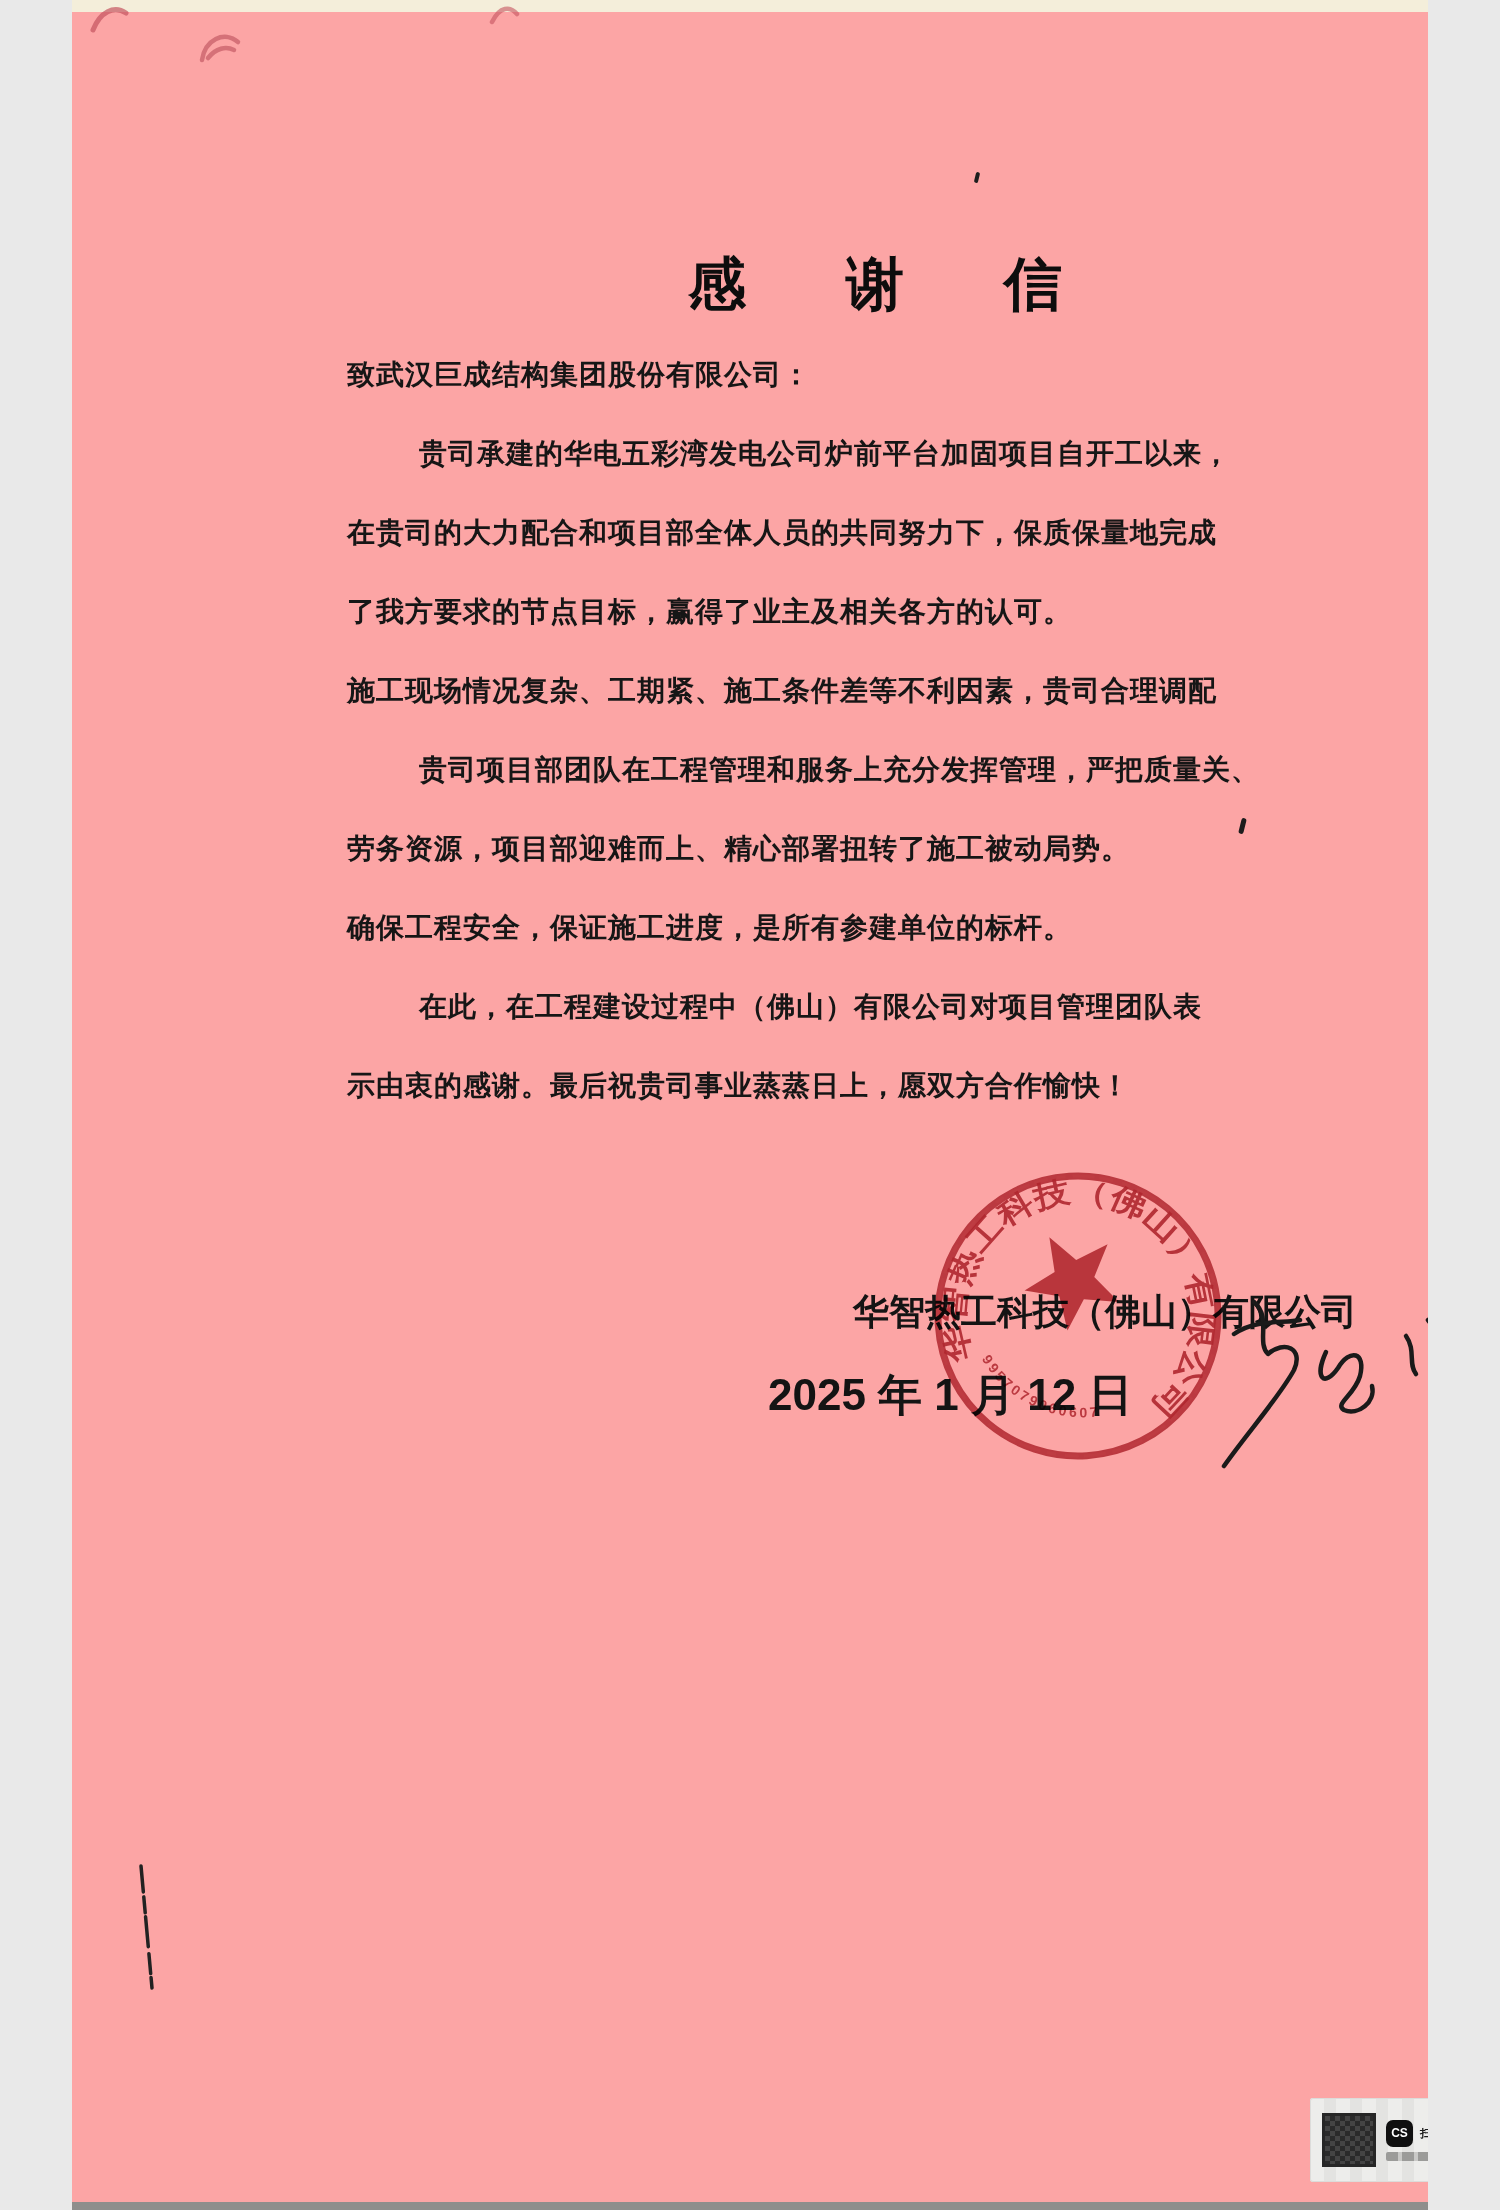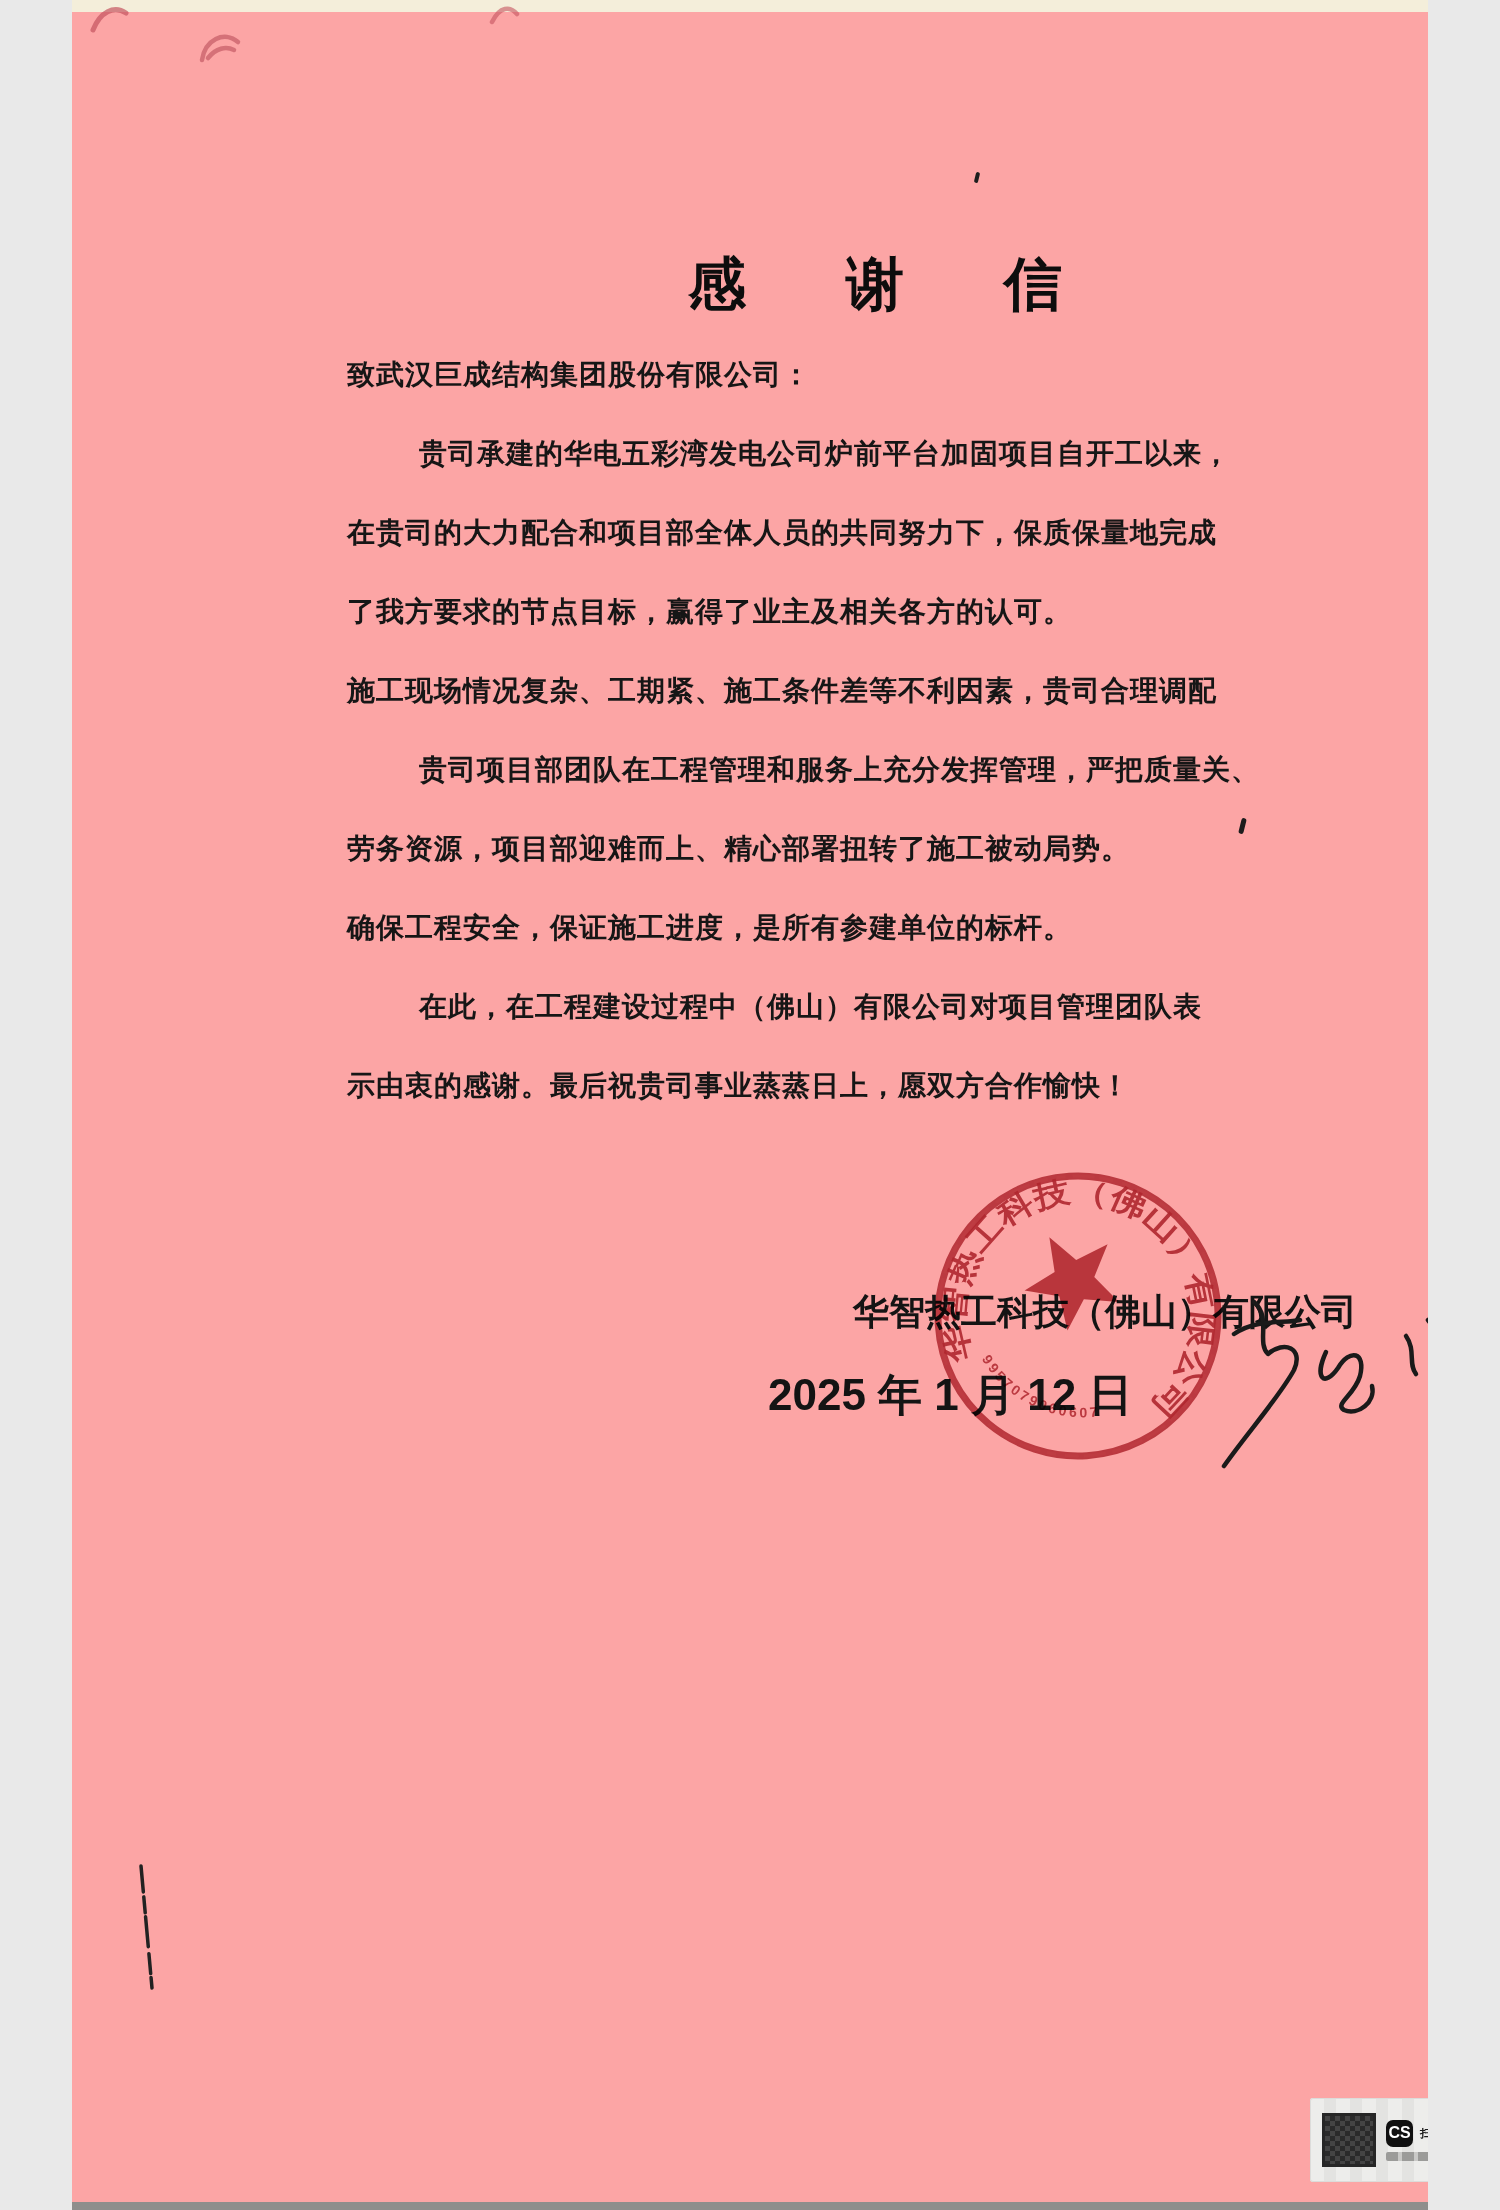--- a/index.html
+++ b/index.html
@@ -37,21 +37,21 @@
              background:repeating-linear-gradient(90deg,#ededeb 0 14px,#e3e3e1 14px 26px);
              border-radius:3px;display:flex;align-items:center;box-shadow:0 0 0 1px #dcdcda inset;}
   .qr{width:48px;height:48px;margin-left:12px;flex:none;position:relative;
       background:
         linear-gradient(45deg,#2a2a2a 25%,transparent 25%,transparent 75%,#2a2a2a 75%),
         linear-gradient(45deg,#2a2a2a 25%,#444 25%,#444 75%,#2a2a2a 75%);
       background-size:10px 10px;background-position:0 0,5px 5px;border:3px solid #262626;}
   .wm-right{margin-left:10px;display:flex;flex-direction:column;gap:5px;}
   .wm-top{display:flex;align-items:center;gap:7px;}
   .cs-badge{width:27px;height:27px;background:#101010;border-radius:7px;color:#fff;
-            font-size:16px;font-weight:900;display:flex;align-items:center;justify-content:center;}
+            font-size:12px;font-weight:900;display:flex;align-items:center;justify-content:center;}
   .wm-label{font-size:11px;font-weight:700;color:#1b1b1b;letter-spacing:1px;white-space:nowrap;}
   .wm-subbar{width:116px;height:9px;border-radius:2px;
              background:repeating-linear-gradient(90deg,#9b9b99 0 12px,#c9c9c7 12px 16px);}
 </style>
 </head>
 <body>
 
 <div class="page">
 
   <div class="top-band"></div>

